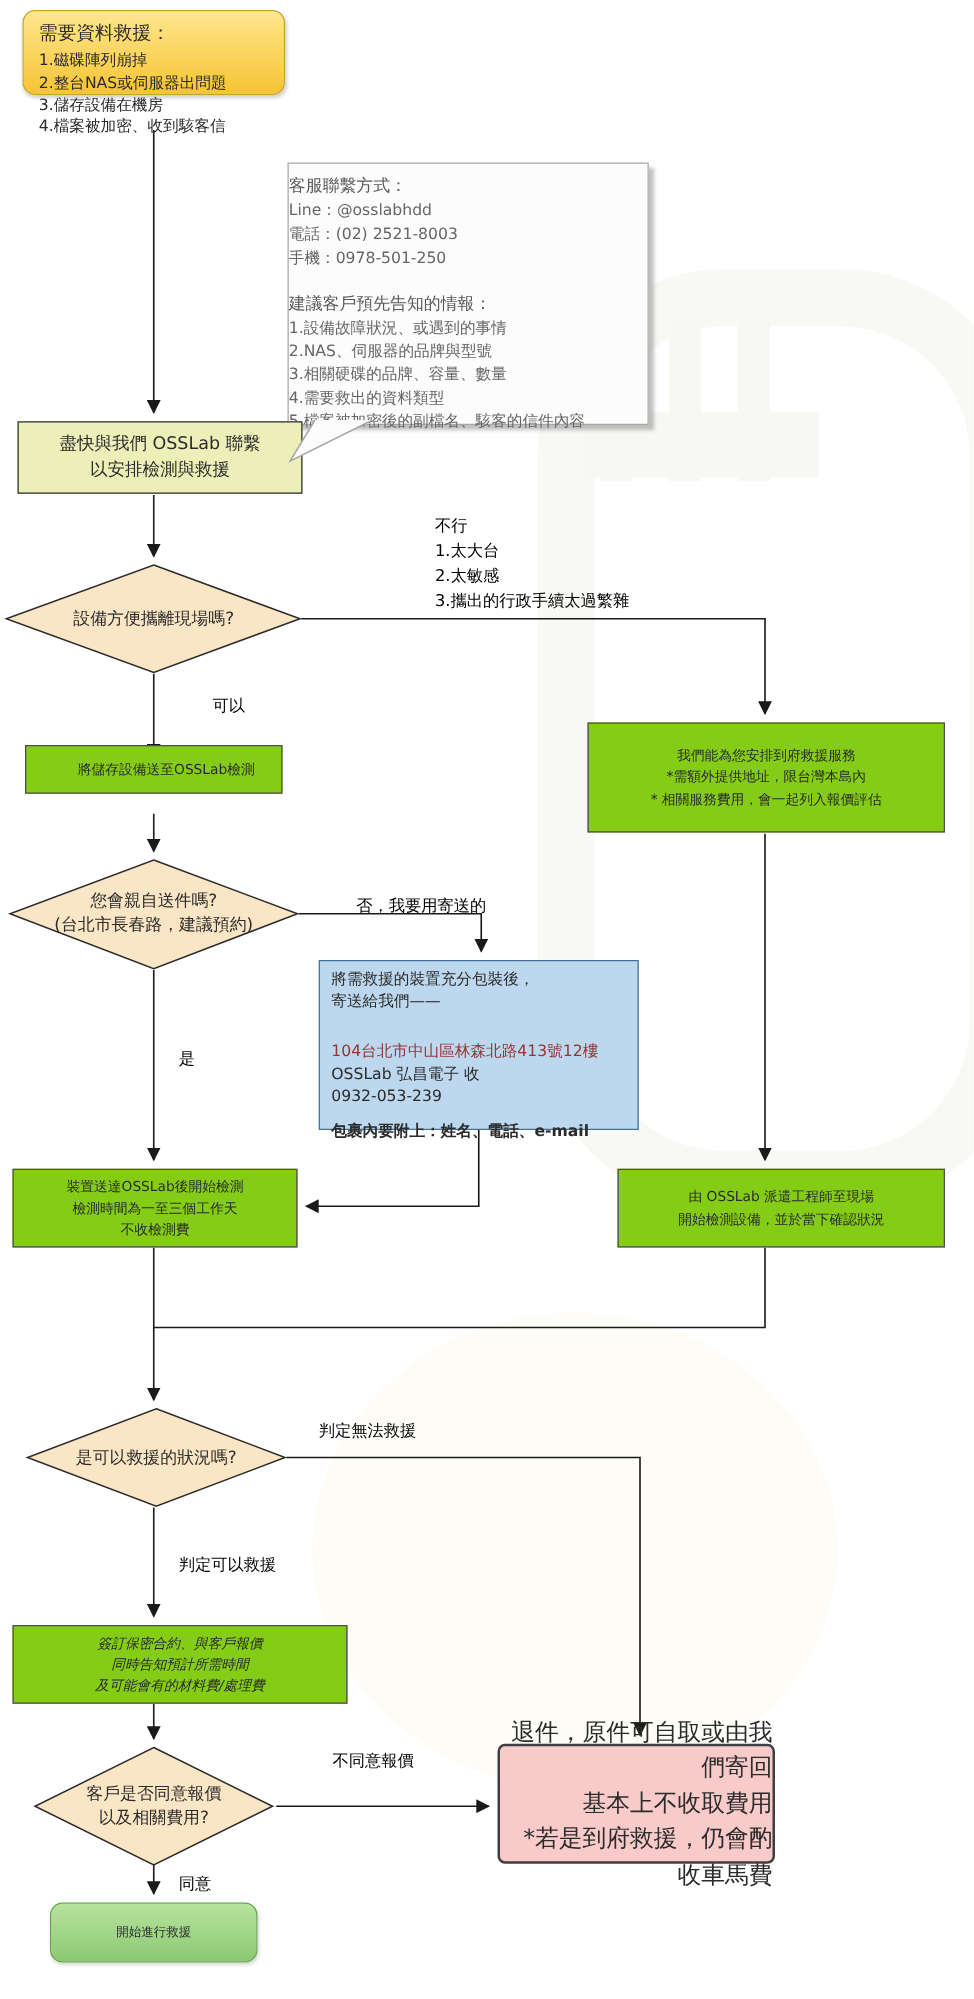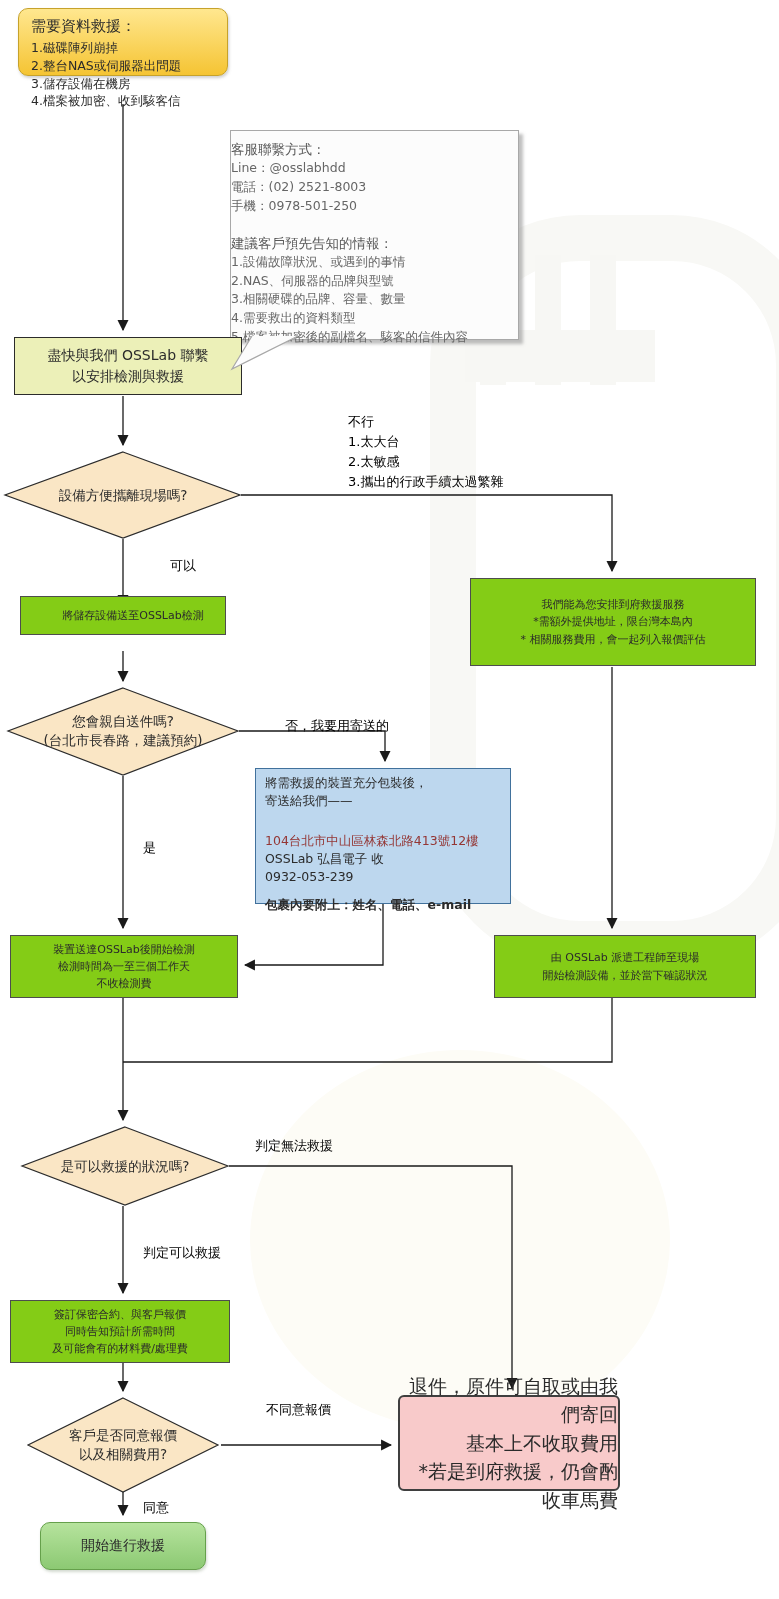--- a/index.html
+++ b/index.html
@@ -40,21 +40,21 @@
   
   .contactbox{
     left:14px;top:337px;width:228px;height:58px;
     background:#ecf0b8;border:1px solid #2b2b2b;
     font-size:14px;line-height:1.5;
   }
   .sendbox{left:20px;top:596px;width:206px;height:39px;padding-left:20px;}
   .onsitebox{left:470px;top:578px;width:286px;height:88px;}
   .detectbox{left:10px;top:935px;width:228px;height:63px;}
   .onsitedetectbox{left:494px;top:935px;width:262px;height:63px;}
-  .quotebox{left:10px;top:1300px;width:220px;height:63px;}
+  .quotebox{left:10px;top:1300px;width:268px;height:63px;font-style:italic;}
   
   .mailbox{
     left:255px;top:768px;width:256px;height:136px;
     background:#bdd7ee;border:1.5px solid #41719c;
     padding:5px 9px;font-size:12.5px;
   }
   .mailbox .ml{line-height:18px;}
   .mailbox .sp{height:10px;}
   .mailbox .addr{color:#943634;margin-top:12px;}
   .mailbox .b{font-weight:bold;}
@@ -62,21 +62,21 @@
   .returnbox{
     left:398px;top:1395px;width:222px;height:96px;border-radius:6px;
     background:#f8caca;border:2px solid #3f3f3f;
     font-size:19px;line-height:1.5;text-align:right;
   }
   .returnbox .sp{height:9px;}
   
   .finalbox{
     left:40px;top:1522px;width:166px;height:48px;border-radius:10px;
     background:linear-gradient(#b6e39d,#8cc973);
-    border:1.5px solid #65a04b;font-size:14px;
+    border:1.5px solid #65a04b;font-size:10px;
     box-shadow:1px 2px 3px rgba(130,150,120,.35);
   }
   svg.flow{position:absolute;left:0;top:0;z-index:1;pointer-events:none;}
   svg.tail{position:absolute;left:0;top:0;z-index:3;pointer-events:none;}
 </style>
 </head>
 <body>
 
 <div class="canvas">
 

